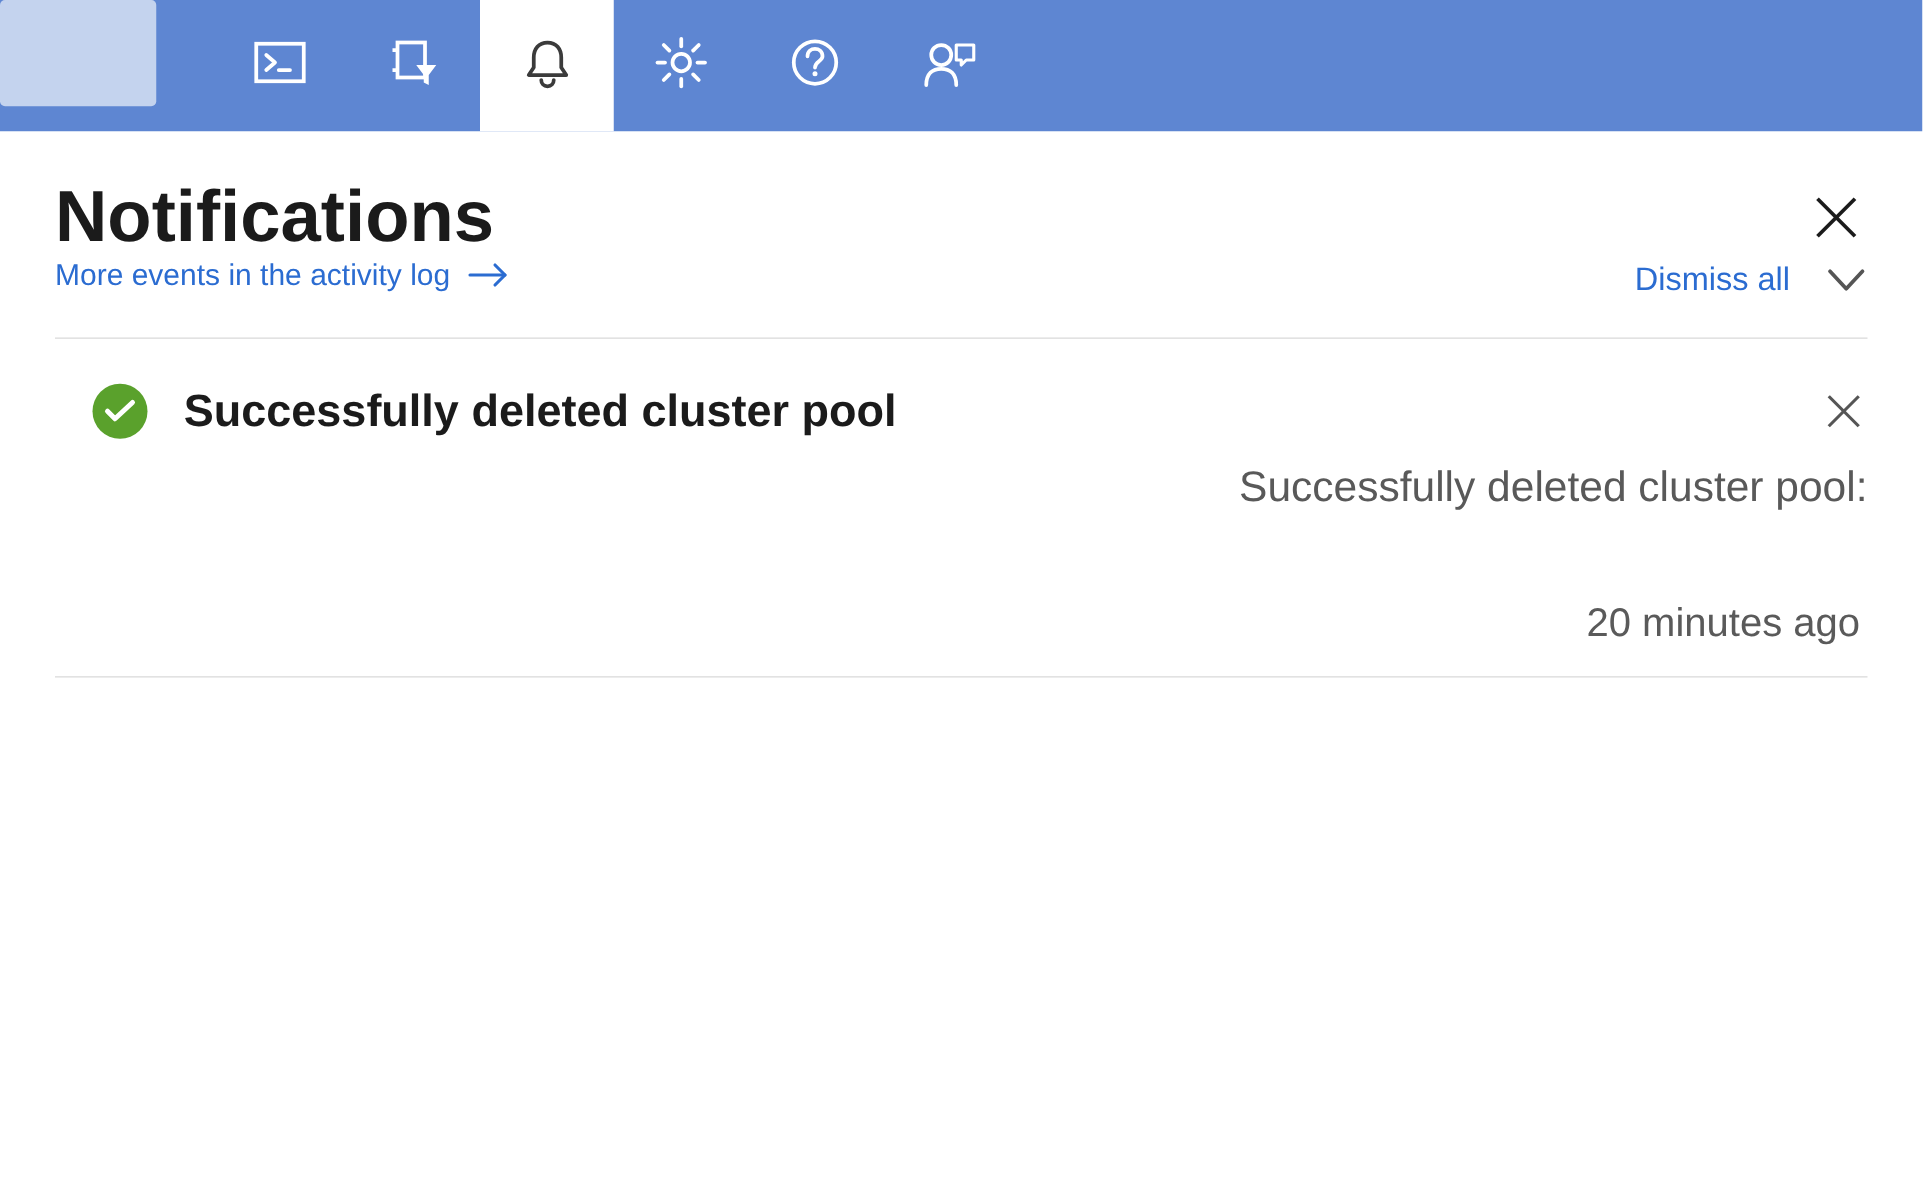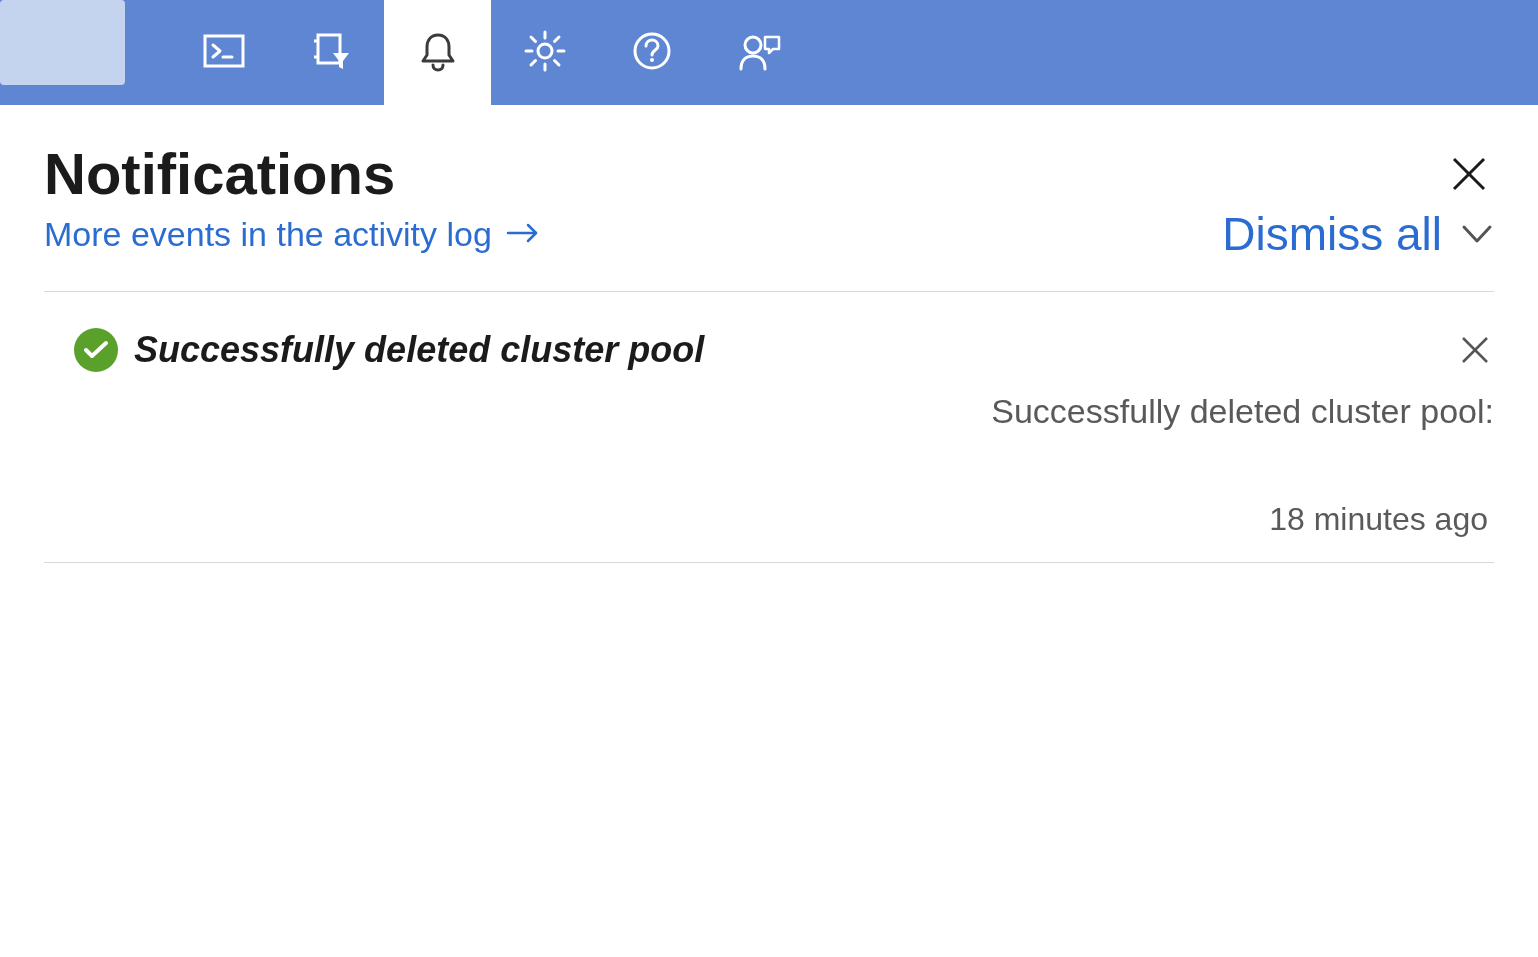--- a/index.html
+++ b/index.html
@@ -57,48 +57,47 @@
 
   .panel-actions {
     display: flex;
     align-items: center;
     justify-content: space-between;
     border-bottom: 1px solid #d9d9d9;
     padding-bottom: 30px;
   }
   .link {
     color: #2b6cd1;
-    font-size: 34px;
+    font-size: 24px;
     cursor: pointer;
     display: inline-flex;
-    align-items: flex-end;
+    align-items: flex-start;
     gap: 14px;
   }
   .link svg { width: 34px; height: 26px; }
   .dismiss-wrap {
     display: inline-flex;
     align-items: center;
-    gap: 18px;
-    font-size: 46px;
+    gap: 28px;
+    font-size: 26px;
     color: #2b6cd1;
     cursor: pointer;
   }
   .chevron svg { width: 34px; height: 22px; display:block; }
 
   
   .notif {
     border-bottom: 1px solid #d9d9d9;
     padding: 36px 0 24px 0;
   }
   .notif-head {
     display: flex;
     align-items: center;
-    gap: 16px;
+    gap: 29px;
     padding-left: 30px;
-    font-style: italic;
   }
   .status-circle {
     width: 44px; height: 44px; border-radius: 50%;
     background: #5aa12c;
     display: flex; align-items: center; justify-content: center;
     flex: 0 0 auto;
   }
   .status-circle svg { width: 26px; height: 20px; }
   .notif-title {
     font-size: 36px;
@@ -245,16 +244,16 @@
       <div class="notif-close">
         <span>
           <svg viewBox="0 0 30 30">
             <line x1="3" y1="3" x2="27" y2="27" stroke="#555" stroke-width="2.5"></line>
             <line x1="27" y1="3" x2="3" y2="27" stroke="#555" stroke-width="2.5"></line>
           </svg>
         </span>
       </div>
     </div>
     <div class="notif-body">Successfully deleted cluster pool:</div>
-    <div class="notif-time">18 minutes ago</div>
+    <div class="notif-time">20 minutes ago</div>
   </div>
 
 </div>
 
 </body></html>

